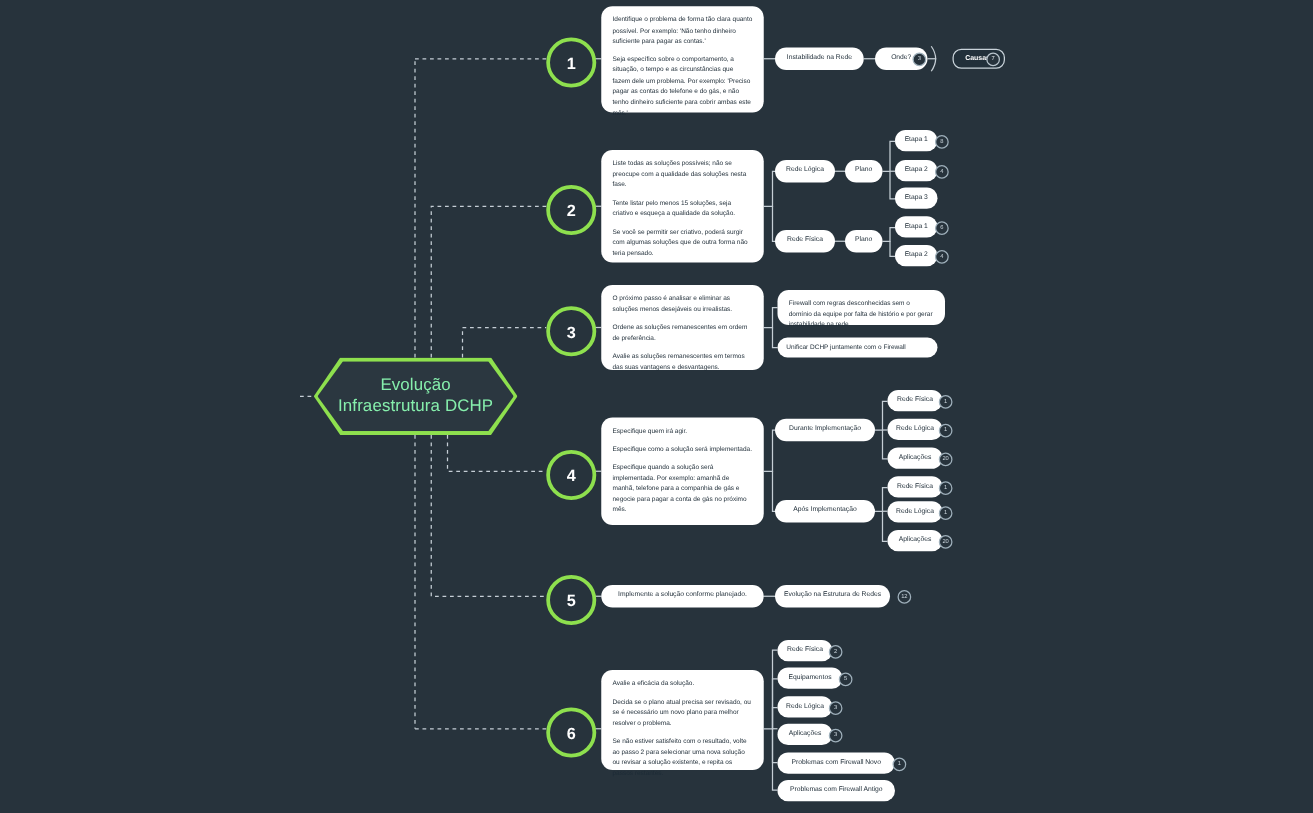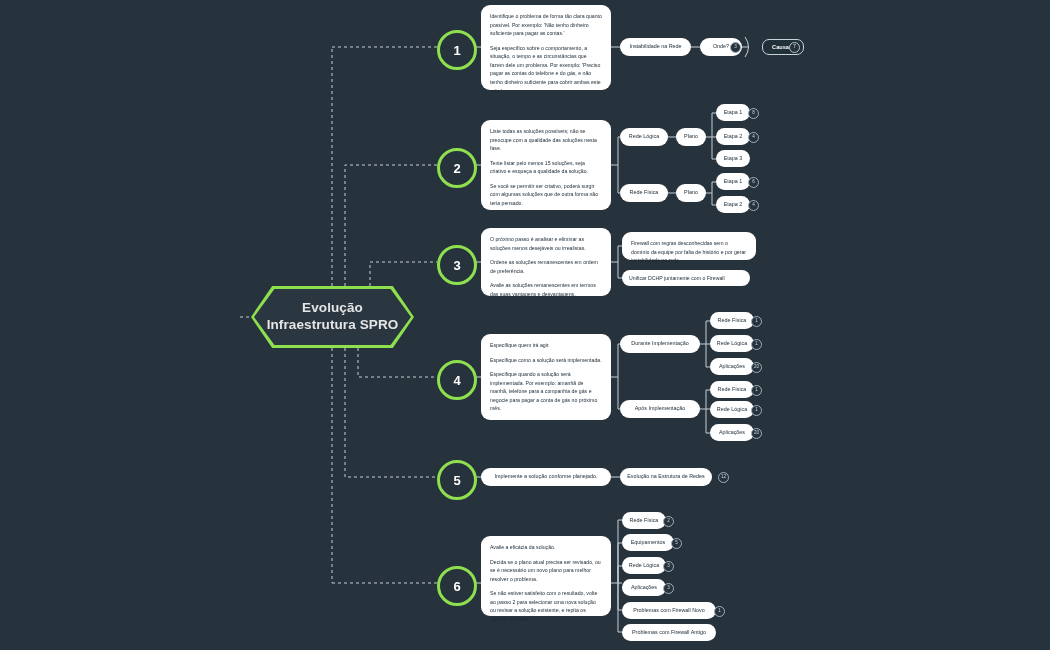--- a/index.html
+++ b/index.html
@@ -41,23 +41,23 @@
   .hex-inner {
     position: absolute;
     inset: 3px;
     background: #2b3740;
     clip-path: polygon(13% 0%, 87% 0%, 100% 50%, 87% 100%, 13% 100%, 0% 50%);
     display: flex;
     align-items: center;
     justify-content: center;
   }
   .hex-label {
-    color: #e5e5e5;
+    color: #86efac;
     font-size: 13.5px;
-    font-weight: bold;
+    font-weight: normal;
     line-height: 1.25;
     text-align: center;
     letter-spacing: .1px;
   }
 
   
   .step {
     position: absolute;
     width: 34px;
     height: 34px;
@@ -198,21 +198,21 @@
       <path d="M618 583 L618 610 L622 610"></path>
       <path d="M618 583 L618 632 L622 632"></path>
     </g>
   </svg>
 
   <div class="hex-wrap">
     <div class="hex-shape"></div>
     <div class="hex-inner">
       <div class="hex-label">
         <span>Evolução</span><br>
-        <span>Infraestrutura SPRO</span>
+        <span>Infraestrutura DCHP</span>
       </div>
     </div>
   </div>
 
   <div class="step" style="left:437px; top:30px;">
     <span>1</span>
   </div>
   <div class="card" style="left:481px; top:5px; width:130px; height:85px;">
     <p>Identifique o problema de forma tão clara quanto possível. Por exemplo: 'Não tenho dinheiro suficiente para pagar as contas.'</p>
     <p>Seja específico sobre o comportamento, a situação, o tempo e as circunstâncias que fazem dele um problema. Por exemplo: 'Preciso pagar as contas do telefone e do gás, e não tenho dinheiro suficiente para cobrir ambas este mês.'</p>

